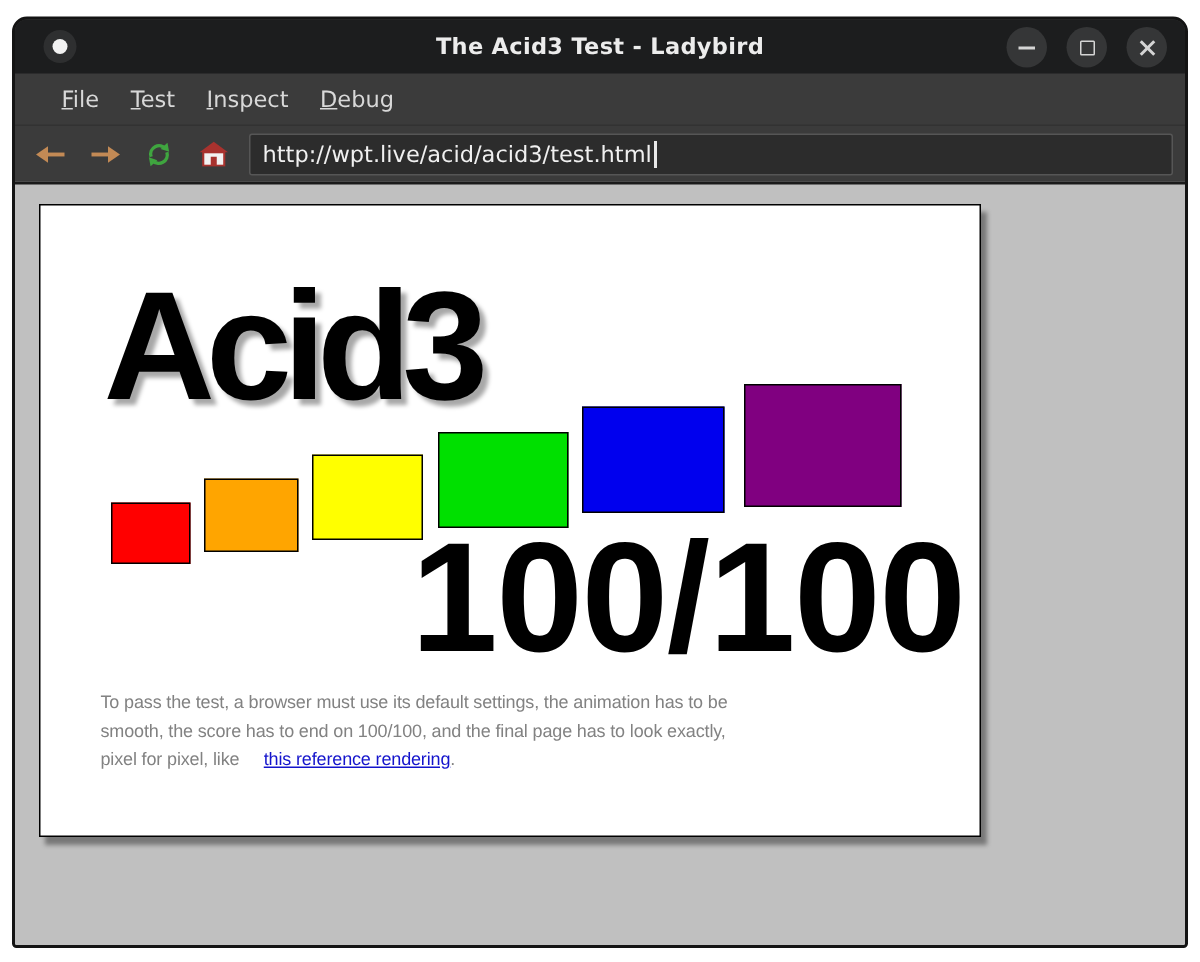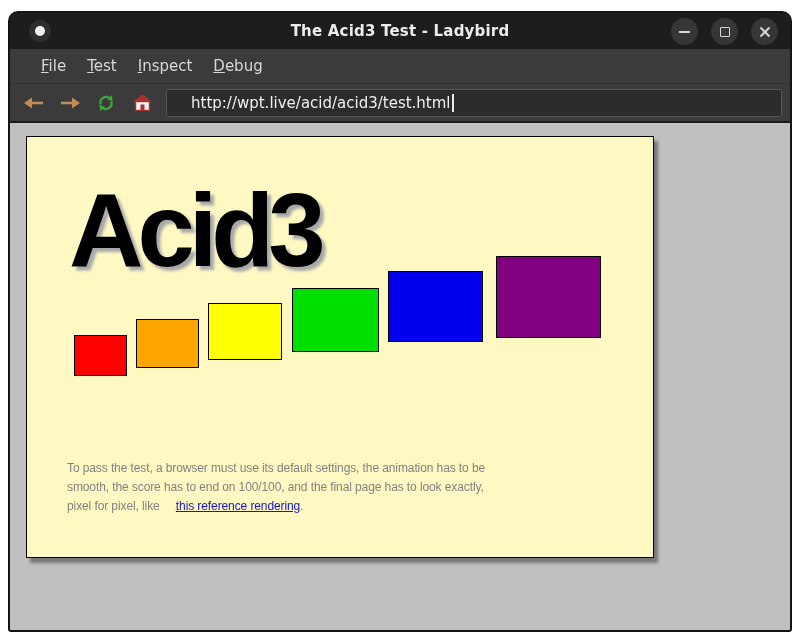--- a/index.html
+++ b/index.html
@@ -48,30 +48,30 @@
 
   
   .toolbar {
     height: 38px; background: #3b3b3b; border-top: 1px solid #323232; flex: none;
     display: flex; align-items: center; padding: 0 8px 0 12px;
   }
   .tool-btn { width: 24px; height: 24px; margin-right: 12px;
     display: flex; align-items: center; justify-content: center; }
   .urlbar {
     flex: 1; height: 28px; background: #2c2c2c; border: 1px solid #565656;
-    border-radius: 2px; display: flex; align-items: center; padding-left: 24px;
+    border-radius: 2px; display: flex; align-items: center; padding-left: 8px;
     color: #f0f0f0; font-size: 15px; white-space: nowrap; overflow: hidden;
   }
   .caret { display: inline-block; width: 2px; height: 18px; background: #e9e9e9; margin-left: 1px; }
 
   
   .viewport { flex: 1; background: #c0c0c0; border-top: 2px solid #1a1a1a; position: relative; }
   .page {
     position: absolute; left: 16px; top: 13px; width: 628px; height: 422px;
-    background: #fef9c3; border: 1px solid #000;
+    background: #ffffff; border: 1px solid #000;
     box-shadow: 4px 5px 3px rgba(0,0,0,0.38);
     font-family: "Liberation Sans", sans-serif;
   }
   .acid3-heading {
     position: absolute; left: 42px; top: 42px;
     font-size: 103px; font-weight: bold; line-height: 103px; letter-spacing: -6px;
     color: #000; text-shadow: 4px 4px 3px #a8a8a8; white-space: nowrap;
   }
   .square { position: absolute; border: 1px solid #000; }
   .score {
@@ -157,20 +157,21 @@
     <div class="page">
       <div class="acid3-heading">Acid3</div>
       <div id="squares">
           <div class="square" style="left: 47px; top: 198px; width: 53px; height: 41px; background: rgb(255, 0, 0);"></div>
           <div class="square" style="left: 109px; top: 182px; width: 63px; height: 49px; background: rgb(255, 165, 0);"></div>
           <div class="square" style="left: 181px; top: 166px; width: 74px; height: 57px; background: rgb(255, 255, 0);"></div>
           <div class="square" style="left: 265px; top: 151px; width: 87px; height: 64px; background: rgb(0, 224, 0);"></div>
           <div class="square" style="left: 361px; top: 134px; width: 95px; height: 71px; background: rgb(0, 0, 238);"></div>
           <div class="square" style="left: 469px; top: 119px; width: 105px; height: 82px; background: rgb(128, 0, 128);"></div>
         </div>
+      <div class="score">100/100</div>
       <div class="page-paragraph">
         <div class="pline">To pass the test, a browser must use its default settings, the animation has to be</div>
         <div class="pline">smooth, the score has to end on 100/100, and the final page has to look exactly,</div>
         <div class="pline"><span>pixel for pixel, like </span><span class="ref-link">this reference rendering</span><span>.</span></div>
       </div>
     </div>
   </div>
 
 </div>
 

